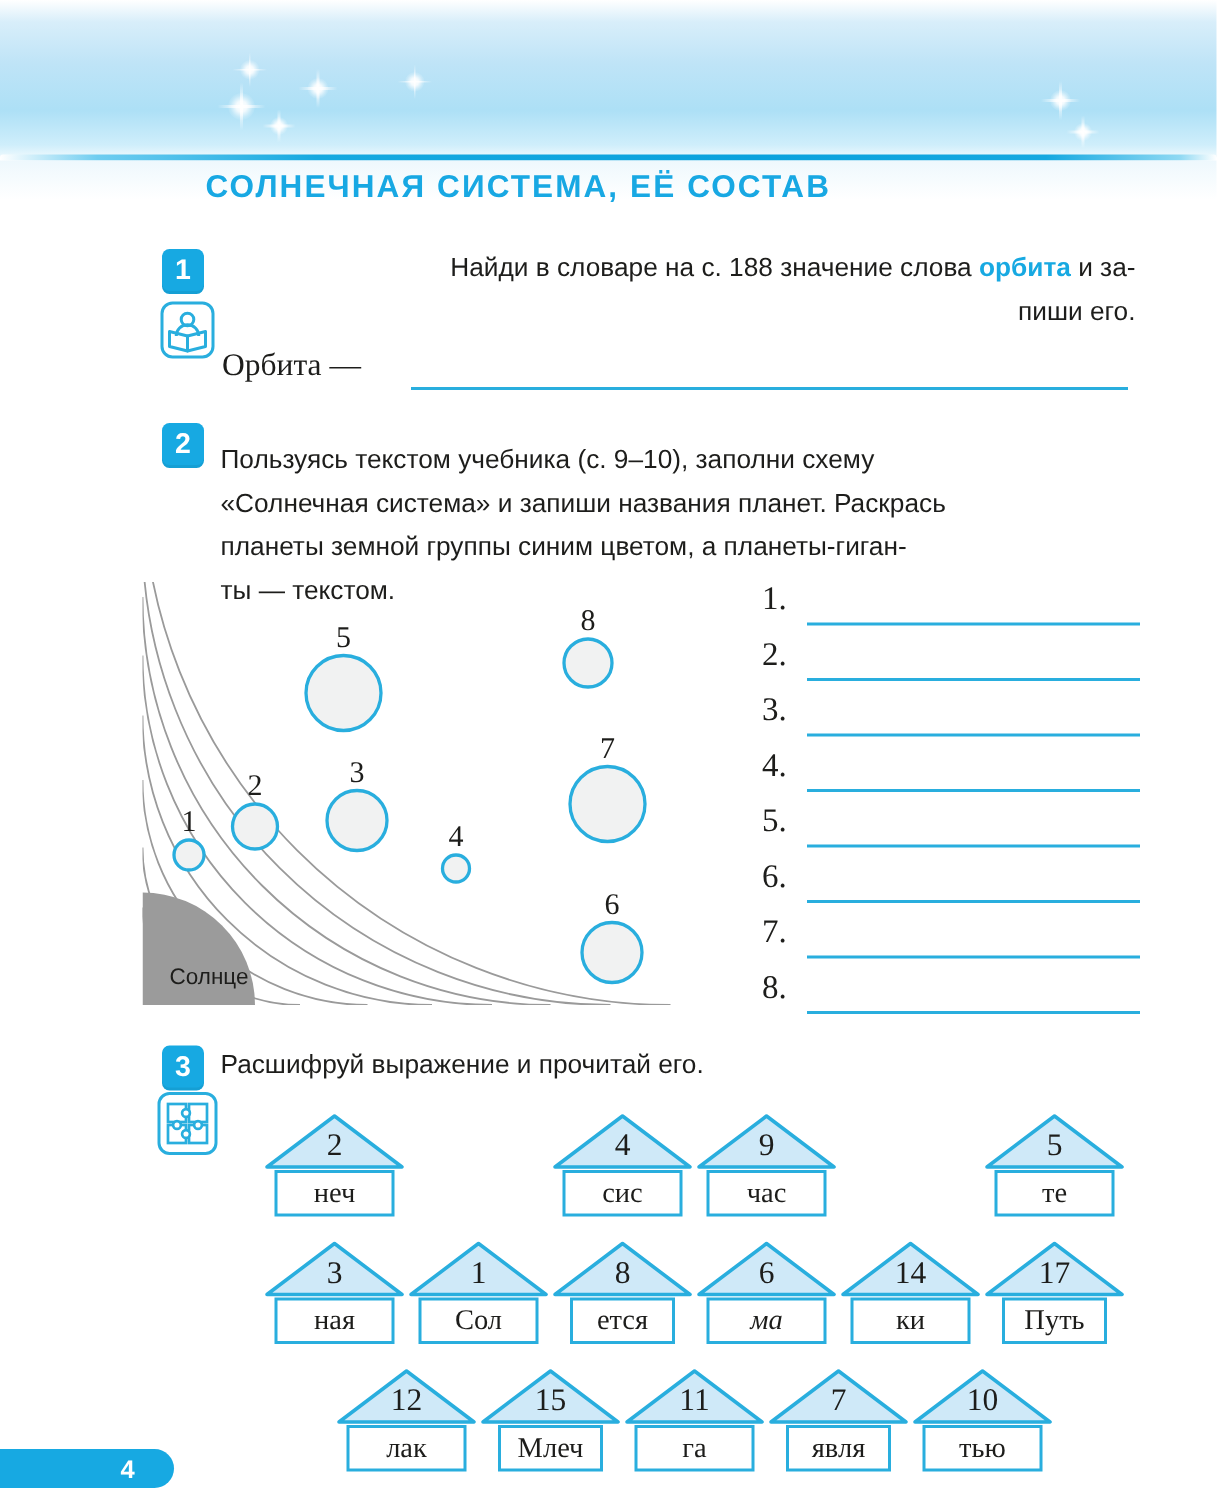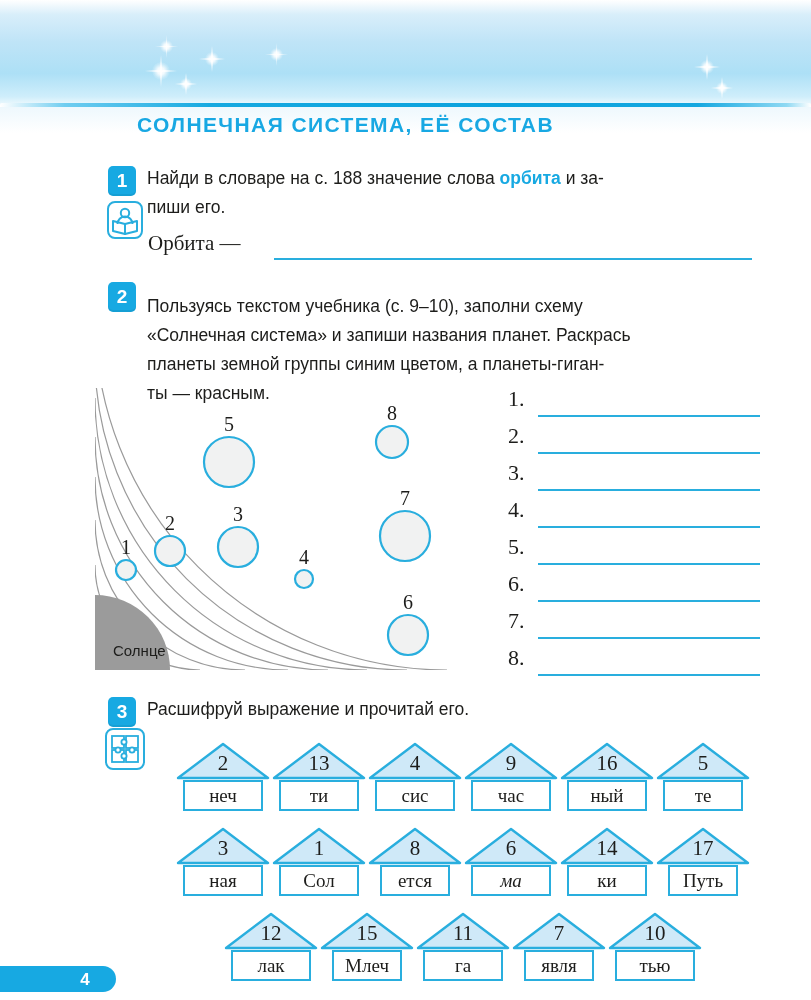--- a/index.html
+++ b/index.html
@@ -134,34 +134,34 @@
 <div class="badge-icon" style="left:106px;top:200px;">
   <svg width="38" height="40" viewBox="0 0 38 40">
     <rect x="2" y="2" width="34" height="36" rx="7" ry="7" fill="none" stroke="#29aede" stroke-width="2"></rect>
     <circle cx="19" cy="13" r="4.2" fill="none" stroke="#29aede" stroke-width="2"></circle>
     <path d="M11.5 24 a7.5 7.5 0 0 1 15 0" fill="none" stroke="#29aede" stroke-width="2"></path>
     <path d="M19 24 L7 21 L7 31 L19 34 Z" fill="none" stroke="#29aede" stroke-width="2" stroke-linejoin="round"></path>
     <path d="M19 24 L31 21 L31 31 L19 34 Z" fill="none" stroke="#29aede" stroke-width="2" stroke-linejoin="round"></path>
   </svg>
 </div>
 
-<div class="tasktext" style="left:147px;top:164px;width:610px;">
+<div class="tasktext" style="left:147px;top:164px;width:610px;text-align:right;">
   <span>Найди в словаре на с. 188 значение слова </span><span class="hl">орбита</span><span> и за-</span><br>
   <span>пиши его.</span>
 </div>
 
 <div id="orbita-word">Орбита —</div>
 <div id="orbita-line"></div>
 
 <div class="tasknum" style="left:108px;top:282px;">2</div>
 <div class="tasktext" style="left:147px;top:292px;width:615px;">
   <span>Пользуясь текстом учебника (с. 9–10), заполни схему</span><br>
   <span>«Солнечная система» и запиши названия планет. Раскрась</span><br>
   <span>планеты земной группы синим цветом, а планеты-гиган-</span><br>
-  <span>ты — красным.</span>
+  <span>ты — текстом.</span>
 </div>
 
 <div id="solar">
   <svg width="390" height="282" viewBox="0 0 390 282">
     <g id="orbits" stroke="#9a9a9a" stroke-width="1.2" fill="none">
         <path d="M 0 217 A 65 65 0 0 0 65 282"></path>
         <path d="M 0 177 A 105 105 0 0 0 105 282"></path>
         <path d="M 0 132 A 150 150 0 0 0 150 282"></path>
         <path d="M 0 89 A 193 193 0 0 0 193 282"></path>
         <path d="M 0 49 A 233 233 0 0 0 233 282"></path>
@@ -252,55 +252,37 @@
     <div class="hrow">
       <div class="house" style="left: 0px;">
         <div class="roof">
           <svg width="94" height="38" viewBox="0 0 94 38">
             <polygon points="47,2 92,36 2,36" fill="#cfe9f8" stroke="#29aede" stroke-width="2.4" stroke-linejoin="round"></polygon>
           </svg>
           <div class="roofnum">2</div>
         </div>
         <div class="base" style="border-color: rgb(41, 174, 222);">неч</div>
       </div>
-      <div class="house" style="left: 96px;">
-        <div class="roof">
-          <svg width="94" height="38" viewBox="0 0 94 38">
-            <polygon points="47,2 92,36 2,36" fill="#cfe9f8" stroke="#29aede" stroke-width="2.4" stroke-linejoin="round"></polygon>
-          </svg>
-          <div class="roofnum">13</div>
-        </div>
-        <div class="base" style="border-color: rgb(41, 174, 222);">ти</div>
-      </div>
       <div class="house" style="left: 192px;">
         <div class="roof">
           <svg width="94" height="38" viewBox="0 0 94 38">
             <polygon points="47,2 92,36 2,36" fill="#cfe9f8" stroke="#29aede" stroke-width="2.4" stroke-linejoin="round"></polygon>
           </svg>
           <div class="roofnum">4</div>
         </div>
         <div class="base" style="border-color: rgb(41, 174, 222);">сис</div>
       </div>
       <div class="house" style="left: 288px;">
         <div class="roof">
           <svg width="94" height="38" viewBox="0 0 94 38">
             <polygon points="47,2 92,36 2,36" fill="#cfe9f8" stroke="#29aede" stroke-width="2.4" stroke-linejoin="round"></polygon>
           </svg>
           <div class="roofnum">9</div>
         </div>
         <div class="base" style="border-color: rgb(41, 174, 222);">час</div>
-      </div>
-      <div class="house" style="left: 384px;">
-        <div class="roof">
-          <svg width="94" height="38" viewBox="0 0 94 38">
-            <polygon points="47,2 92,36 2,36" fill="#cfe9f8" stroke="#29aede" stroke-width="2.4" stroke-linejoin="round"></polygon>
-          </svg>
-          <div class="roofnum">16</div>
-        </div>
-        <div class="base" style="border-color: rgb(41, 174, 222);">ный</div>
       </div>
       <div class="house" style="left: 480px;">
         <div class="roof">
           <svg width="94" height="38" viewBox="0 0 94 38">
             <polygon points="47,2 92,36 2,36" fill="#cfe9f8" stroke="#29aede" stroke-width="2.4" stroke-linejoin="round"></polygon>
           </svg>
           <div class="roofnum">5</div>
         </div>
         <div class="base" style="border-color: rgb(41, 174, 222);">те</div>
       </div>

